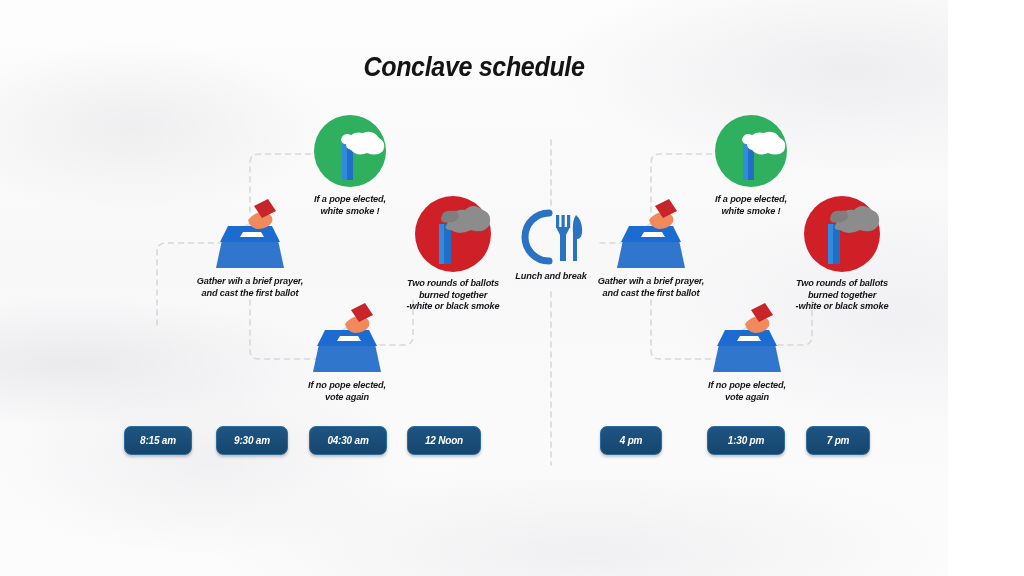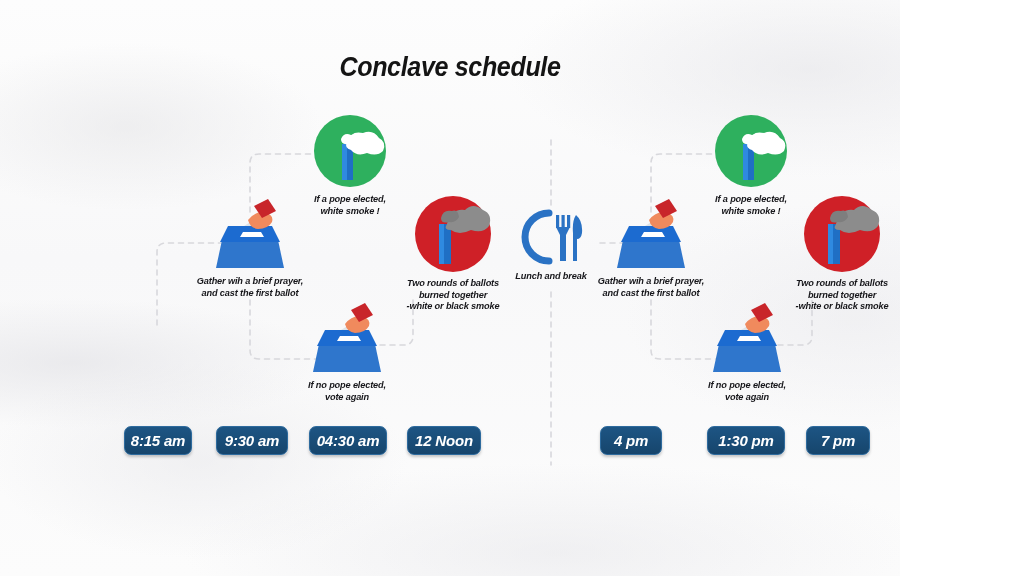--- a/index.html
+++ b/index.html
@@ -7,20 +7,21 @@
     padding: 0;
     background: #ffffff;
   }
   #stage {
     position: relative;
     width: 900px;
     height: 576px;
     overflow: hidden;
     background: #a16207;
     font-family: "Liberation Sans", sans-serif;
+    padding-left: 48px;
   }
   
   .bg-wash {
     position: absolute;
     inset: 0;
     background:
       radial-gradient(ellipse 280px 120px at 14% 22%, rgba(228,228,230,0.55), rgba(255,255,255,0) 70%),
       radial-gradient(ellipse 360px 90px at 8% 63%, rgba(224,224,228,0.6), rgba(255,255,255,0) 72%),
       radial-gradient(ellipse 300px 140px at 22% 80%, rgba(230,230,233,0.5), rgba(255,255,255,0) 70%),
       radial-gradient(ellipse 420px 150px at 90% 12%, rgba(226,226,230,0.55), rgba(255,255,255,0) 72%),
@@ -74,21 +75,21 @@
     position: absolute;
     height: 27px;
     border-radius: 7px;
     background: linear-gradient(180deg, #1d5584 0%, #16456c 100%);
     border: 1.5px solid #2e6b9e;
     box-shadow: 0 2px 3px rgba(0,0,0,0.22);
     display: flex;
     align-items: center;
     justify-content: center;
     color: #ffffff;
-    font-size: 15px;
+    font-size: 10px;
     font-weight: bold;
     font-style: italic;
     letter-spacing: -0.2px;
     font-family: "Liberation Sans Narrow", "Liberation Sans", sans-serif;
     white-space: nowrap;
   }
 </style>
 </head>
 <body>
 

